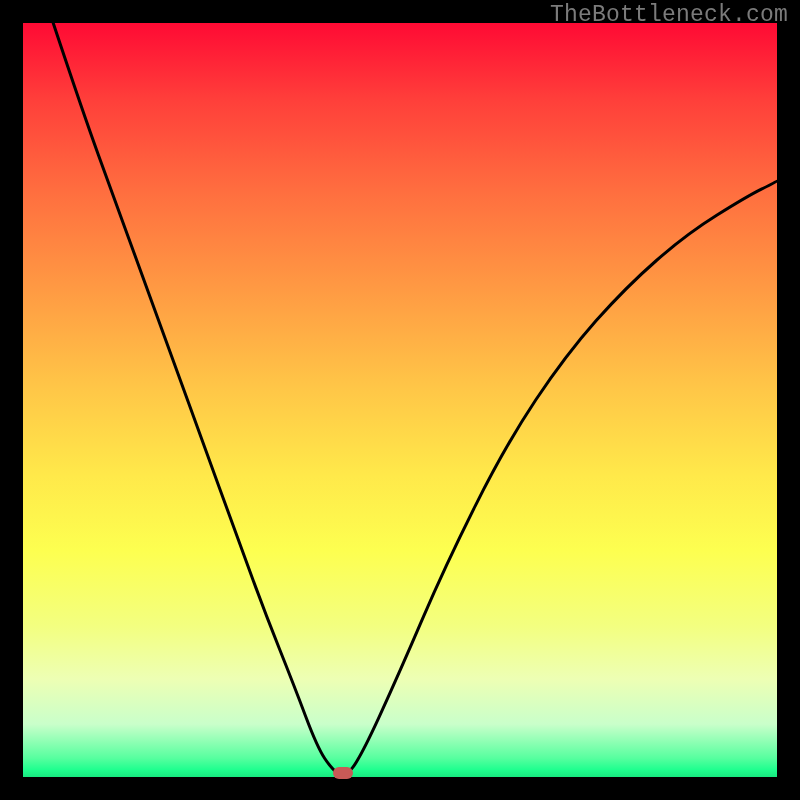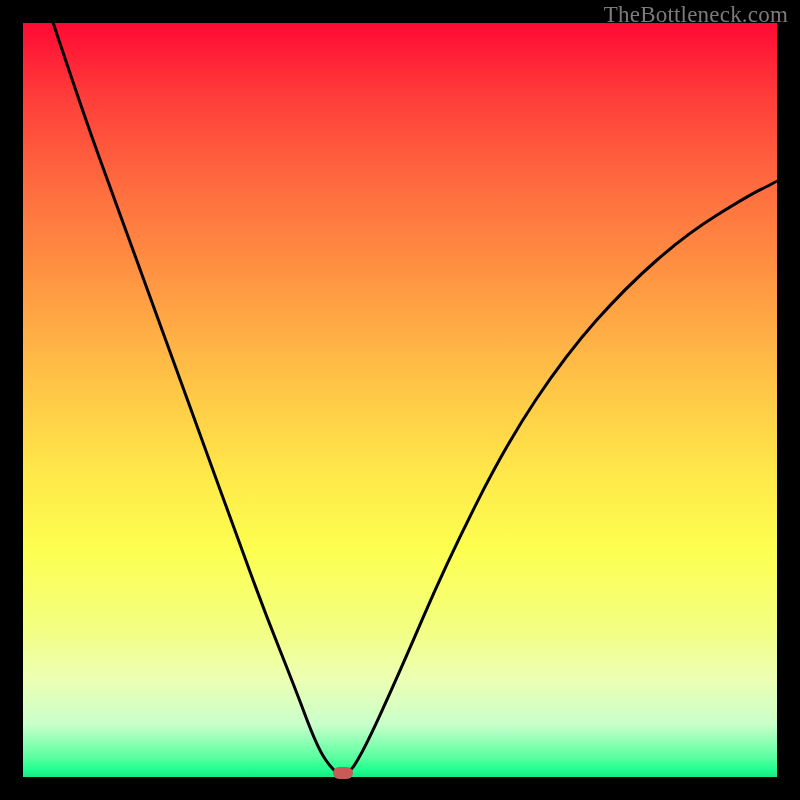--- a/index.html
+++ b/index.html
@@ -7,21 +7,21 @@
   .frame {
     position: relative;
     width: 800px;
     height: 800px;
     background: #000;
   }
   .watermark {
     position: absolute;
     top: 2px;
     right: 12px;
-    font-family: Liberation Serif, serif;
+    font-family: Liberation Mono, monospace;
     font-size: 23px;
     color: #7b7b7b;
     letter-spacing: 0.2px;
     z-index: 10;
   }
   .plot-area {
     position: absolute;
     left: 23px;
     top: 23px;
     width: 754px;

